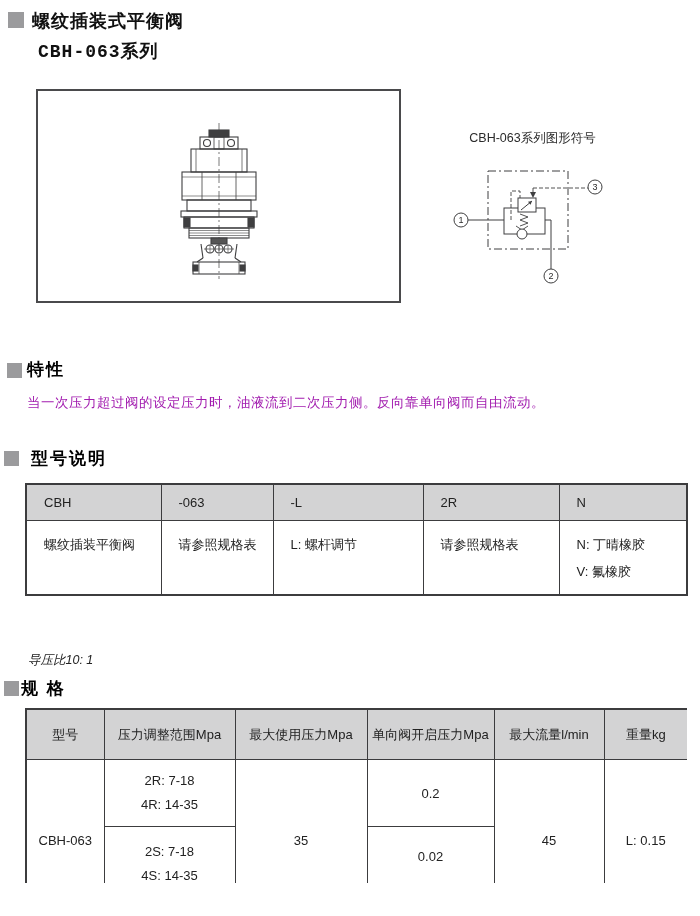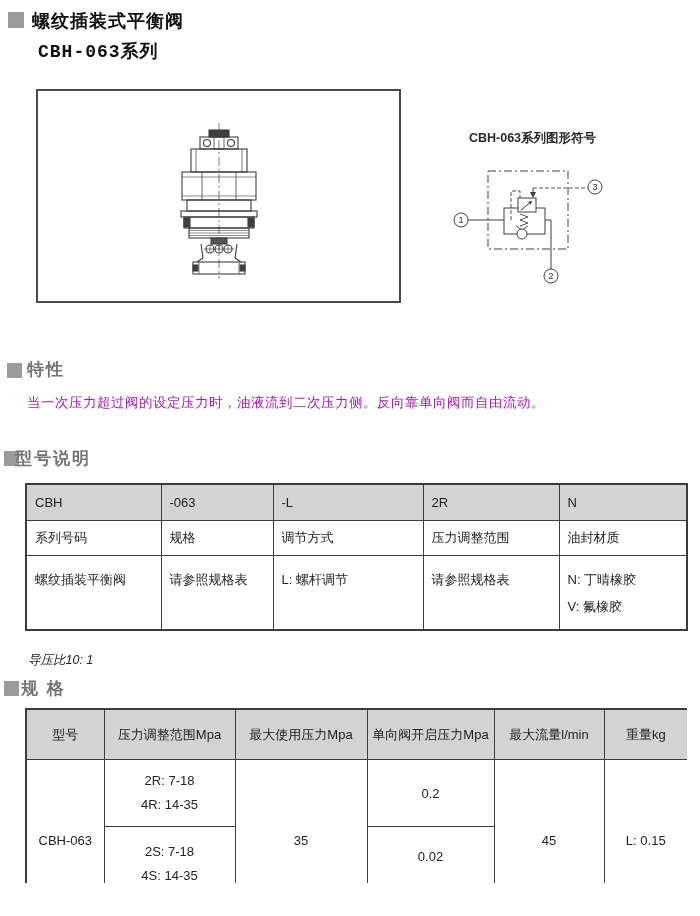--- a/index.html
+++ b/index.html
@@ -4,37 +4,37 @@
 <style>
   html,body { margin:0; padding:0; background:#fff; }
   #page {
     position:relative; width:700px; height:916px; background:#ffffff;
     font-family:"Liberation Sans","DejaVu Sans",sans-serif; color:#1c1c1c;
     overflow:hidden;
   }
   .abs { position:absolute; }
   .bullet { position:absolute; background:#9b9b9d; }
   .h-main { font-size:18px; font-weight:bold; color:#111; letter-spacing:1px; }
-  .h-sec  { font-size:17px; font-weight:bold; color:#737373; letter-spacing:2px; }
+  .h-sec  { font-size:17px; font-weight:bold; color:#000000; letter-spacing:2px; }
   .small-note { font-size:12.5px; color:#222; }
   .feat-text { font-size:13.5px; color:#a21caf; letter-spacing:0.5px; }
-  .sym-caption { font-size:12.5px; font-weight:700; color:#2b2b2b; text-align:center; }
+  .sym-caption { font-size:12.5px; font-weight:400; color:#2b2b2b; text-align:center; }
 
   
   .frame { position:absolute; left:36px; top:89px; width:365px; height:214px;
            border:2px solid #4a4a4c; box-sizing:border-box; }
 
   
   table { border-collapse:collapse; table-layout:fixed; }
   .dtable { border:2px solid #3c3c3e; }
   .dtable td, .dtable th { border:1px solid #3c3c3e; font-size:13px; font-weight:normal;
     color:#222; overflow:hidden; }
   .gray { background:#d3d3d4; }
   
-  .model-table td { text-align:left; padding-left:8px; }
+  .model-table td { text-align:left; padding-left:17px; }
   .model-table .toprow td { height:33px; }
   .model-table .midrow td { height:32px; }
   .model-table .valrow td { height:62px; vertical-align:top; padding-top:10px; line-height:27px; }
   .model-table .valrow span { display:block; }
   
   .spec-wrap { position:absolute; left:25px; top:708px; width:662px; height:175px; overflow:hidden; }
   .spec-table td, .spec-table th { text-align:center; }
   .spec-table .hrow th { height:47px;margin-top:40px; }
   .spec-table .r1 td { height:64px; }
   .spec-table .r2 td { height:70px; }
@@ -146,44 +146,37 @@
       <text x="111" y="121">2</text>
       <text x="155" y="32">3</text>
     </g>
   </svg>
 
   <div class="bullet" style="left:7px; top:363px; width:15px; height:15px;"></div>
   <div class="abs h-sec" style="left:27px; top:358px;">特性</div>
   <div class="abs feat-text" style="left:27px; top:394px; width:650px;">当一次压力超过阀的设定压力时，油液流到二次压力侧。反向靠单向阀而自由流动。</div>
 
   <div class="bullet" style="left:4px; top:451px; width:15px; height:15px;"></div>
-  <div class="abs h-sec" style="left:15px; top:447px;">型号说明</div>
+  <div class="abs h-sec" style="left:31px; top:447px;">型号说明</div>
 
   <table class="abs dtable model-table" style="left:25px; top:483px; width:661px;">
     <colgroup>
       <col style="width:135px">
         <col style="width:112px">
         <col style="width:150px">
       <col style="width:136px">
         <col style="width:128px">
     </colgroup>
     <tbody>
         <tr class="toprow">
       <td class="gray">CBH</td>
       <td class="gray">-063</td>
       <td class="gray">-L</td>
       <td class="gray">2R</td>
       <td class="gray">N</td>
-    </tr>
-    <tr class="midrow">
-      <td>系列号码</td>
-      <td>规格</td>
-      <td>调节方式</td>
-      <td>压力调整范围</td>
-      <td>油封材质</td>
     </tr>
     <tr class="valrow">
       <td>螺纹插装平衡阀</td>
       <td>请参照规格表</td>
       <td>L: 螺杆调节</td>
       <td>请参照规格表</td>
       <td>
         <span>N: 丁晴橡胶</span>
         <span>V: 氟橡胶</span>
       </td>

